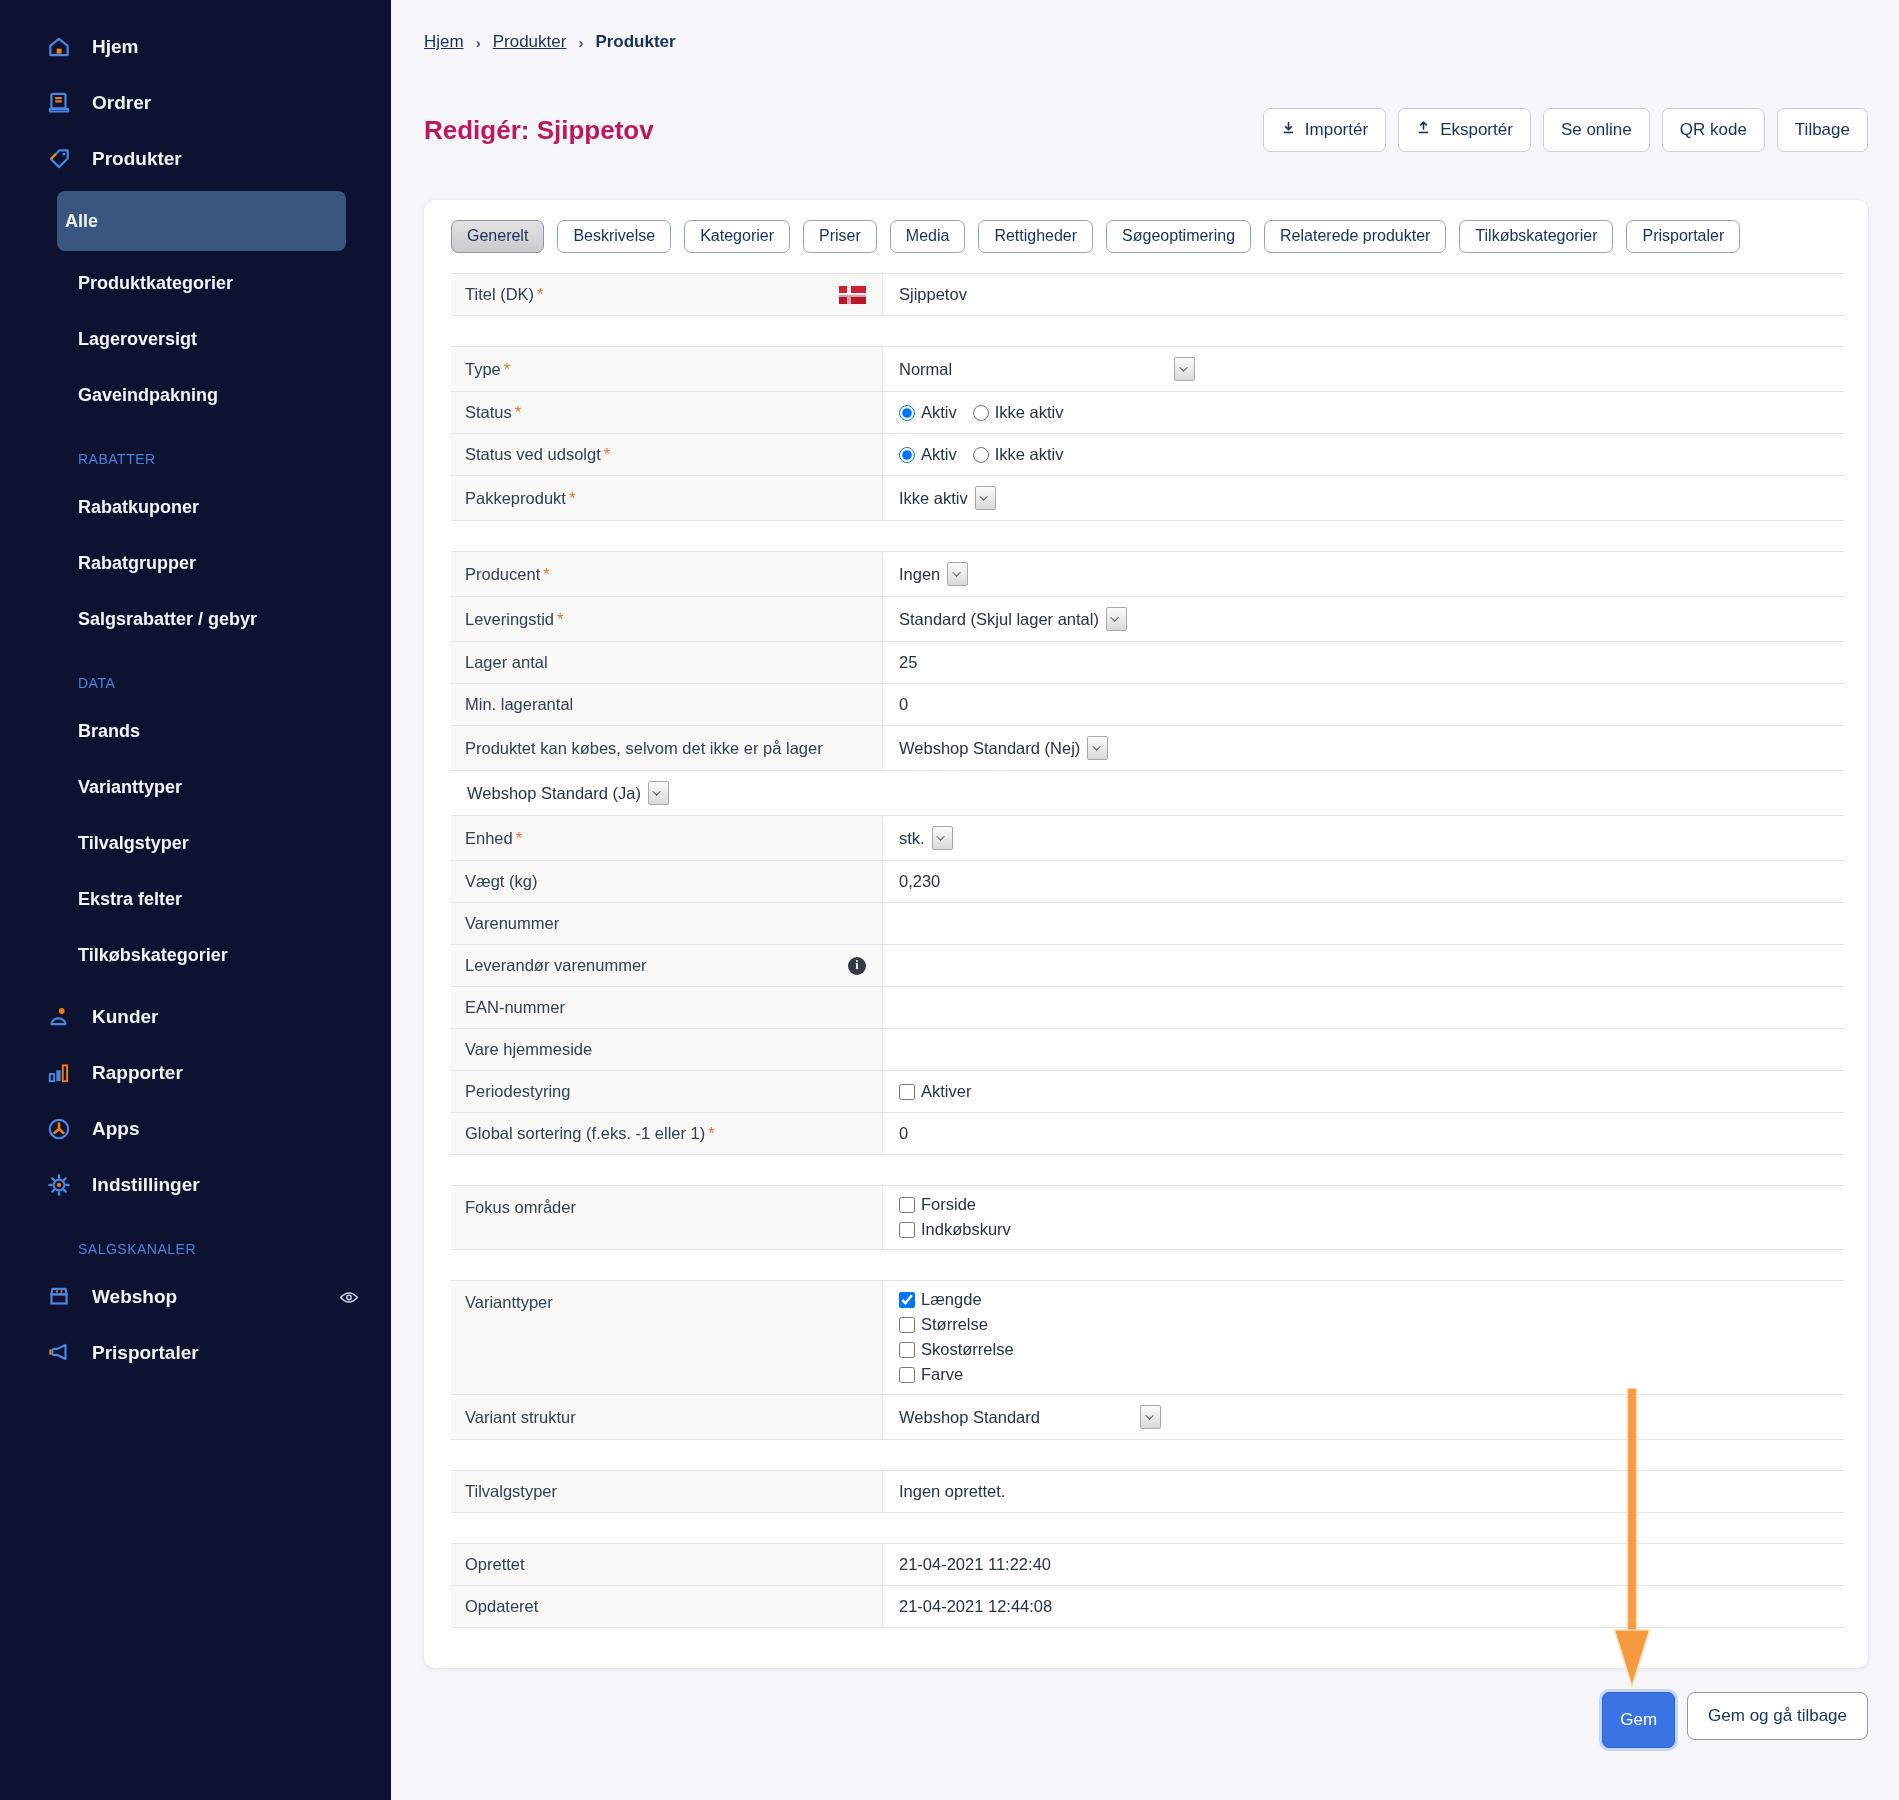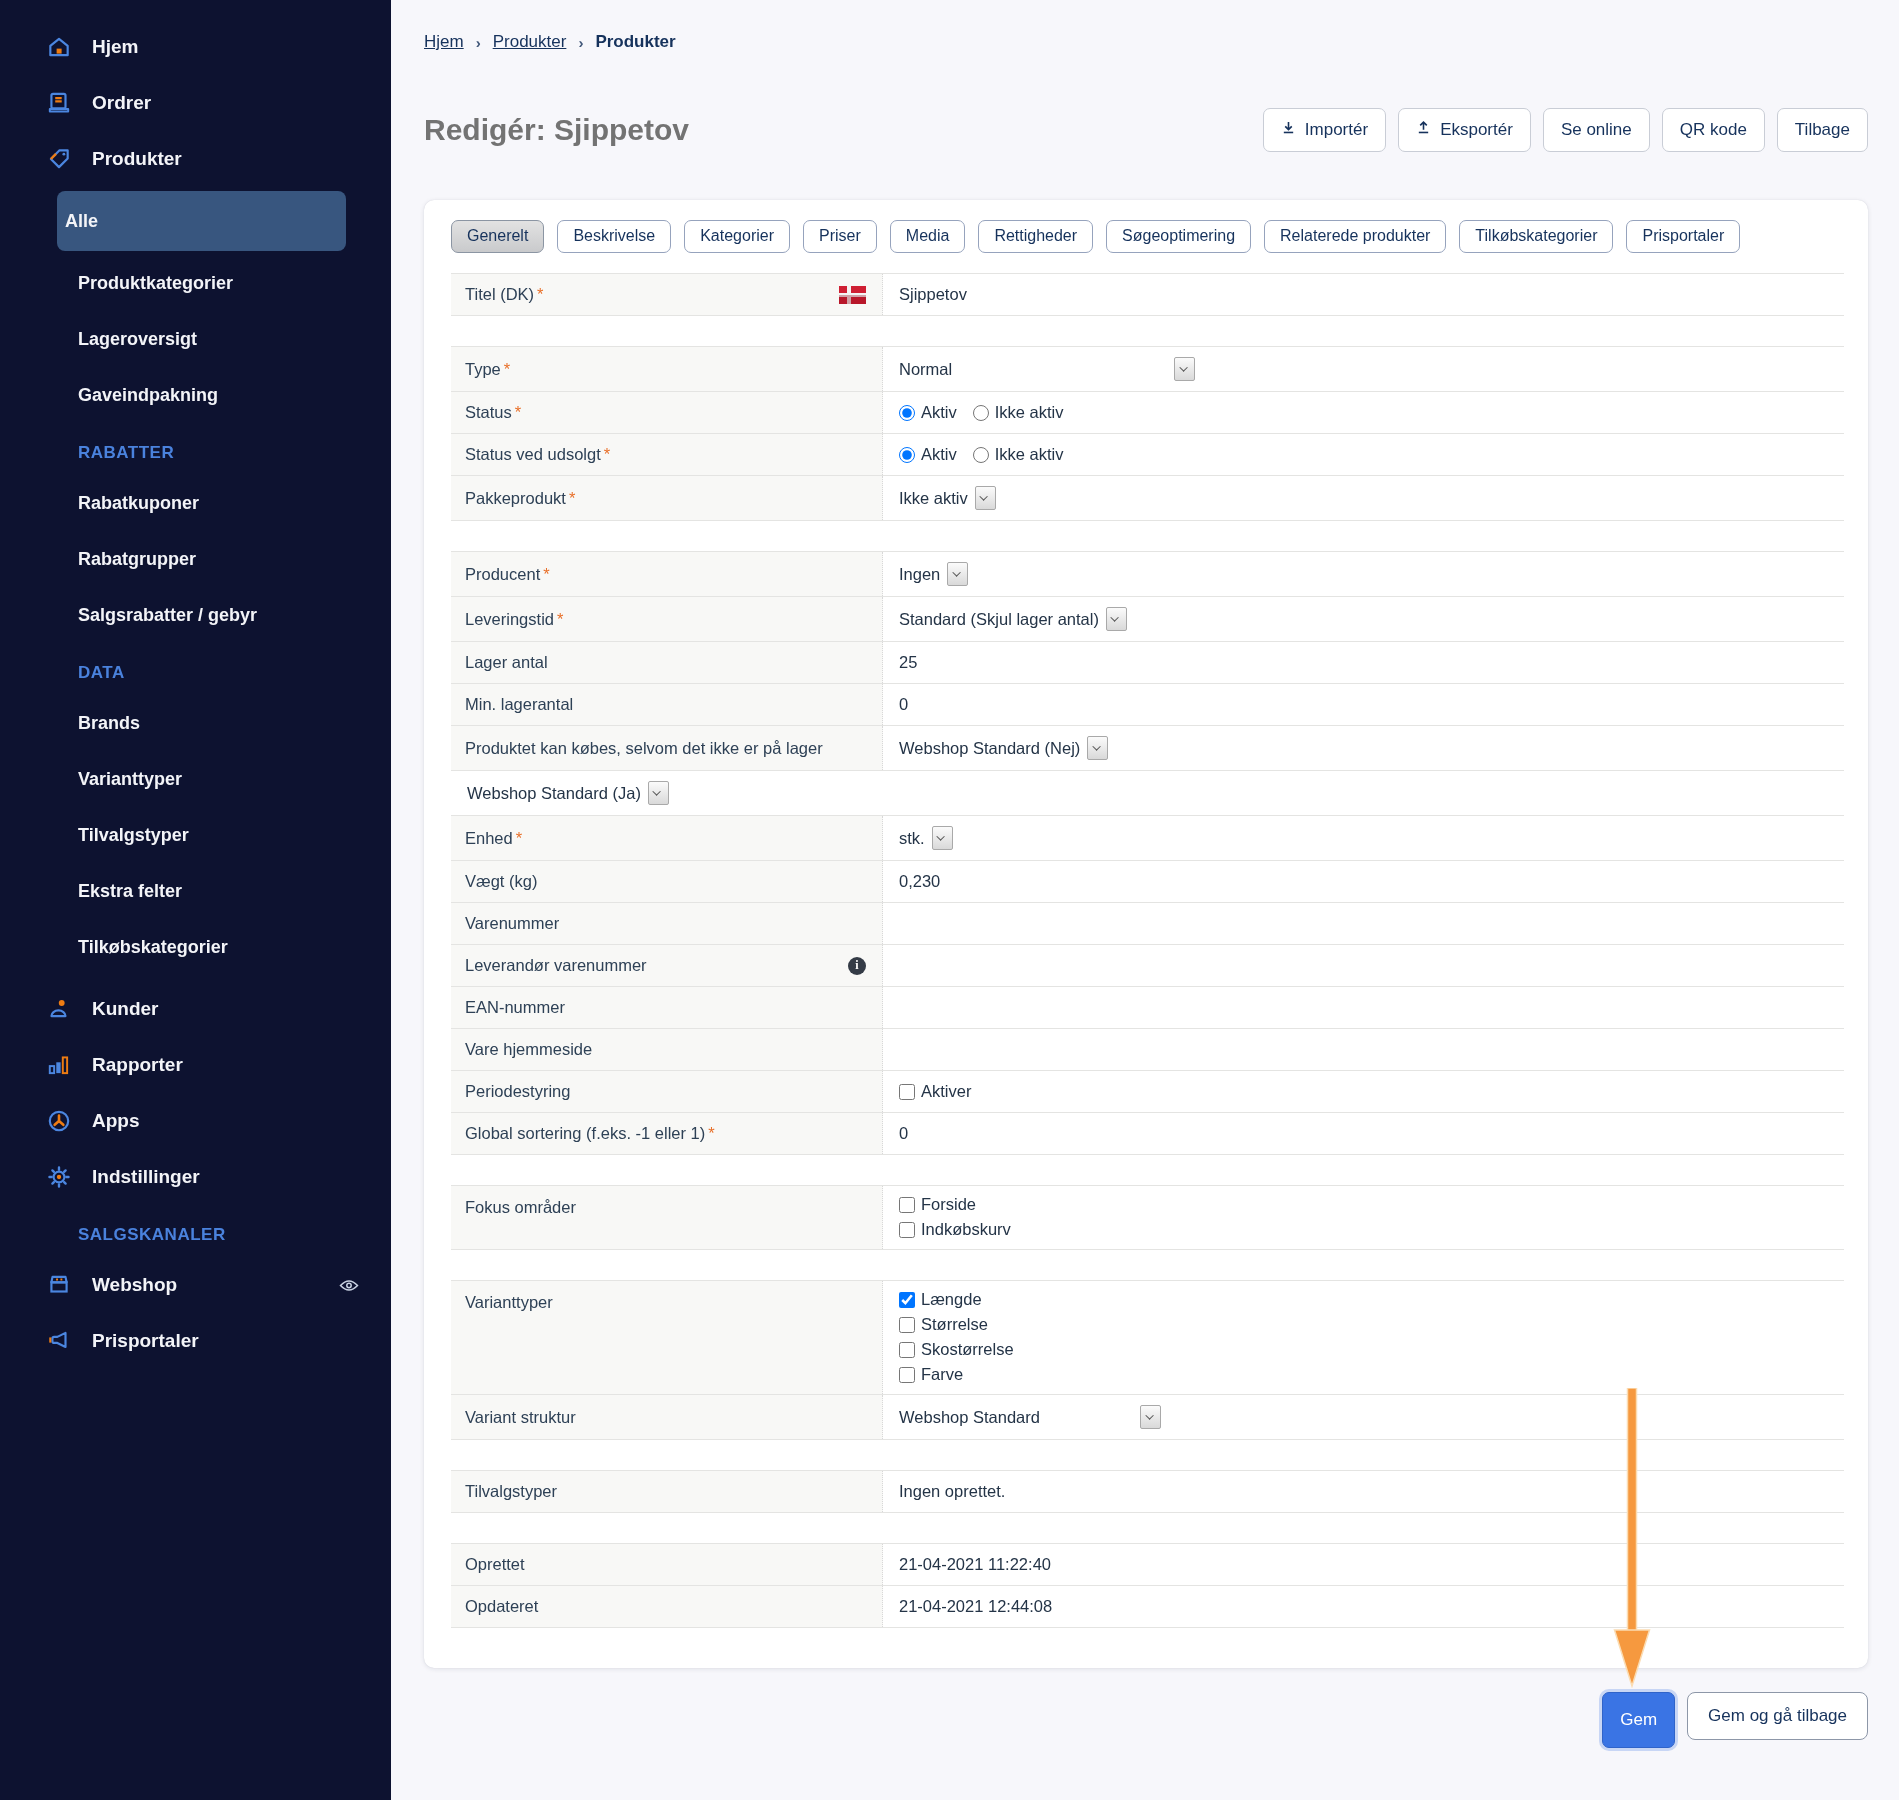--- a/index.html
+++ b/index.html
@@ -24,33 +24,33 @@
   .side-sub {
     padding-left:78px; height:36px; margin-bottom:20px;
     display:flex; align-items:center; font-size:18px; font-weight:600; cursor:pointer;
   }
   .side-sub.active {
     background:#38567f; border-radius:8px;
     margin-left:57px; margin-right:45px; padding-left:8px;
     height:60px; margin-top:-6px; margin-bottom:14px;
   }
   .side-section {
-    padding-left:78px; margin-top:30px; margin-bottom:22px;
-    font-size:17px; font-weight:700; letter-spacing:.5px; color:#4a82dd;
+    padding-left:78px; margin-top:38px; margin-bottom:22px;
+    font-size:14px; font-weight:400; letter-spacing:.5px; color:#4a82dd;
   }
   .side-item.row-between { padding-right:32px; justify-content:flex-start; }
   .side-item .eye-wrap { margin-left:auto; display:flex; align-items:center; cursor:pointer; }
   
   .main { flex:1; padding:0 31px 0 33px; position:relative; }
   .breadcrumb { margin-top:32px; display:flex; align-items:center; gap:12px; font-size:17px; color:#16325c; }
   .breadcrumb a { color:#16325c; text-decoration:underline; cursor:pointer; }
   .breadcrumb .sep { color:#42587a; font-size:15px; font-weight:700; }
   .breadcrumb .current { font-weight:700; }
   .title-row { margin-top:56px; display:flex; justify-content:space-between; align-items:center; }
-  .page-title { font-size:30px; font-weight:700; color:#737373; }
+  .page-title { font-size:26px; font-weight:700; color:#be185d; }
   .toolbar { display:flex; gap:12px; }
   .tbtn {
     height:44px; padding:0 17px; background:#fff;
     border:1px solid #c9cdd6; border-radius:7px;
     font-size:17px; color:#16325c; font-family:inherit;
     display:flex; align-items:center; gap:9px; cursor:pointer;
   }
   
   .card {
     margin-top:48px; background:#fff; border-radius:10px;

